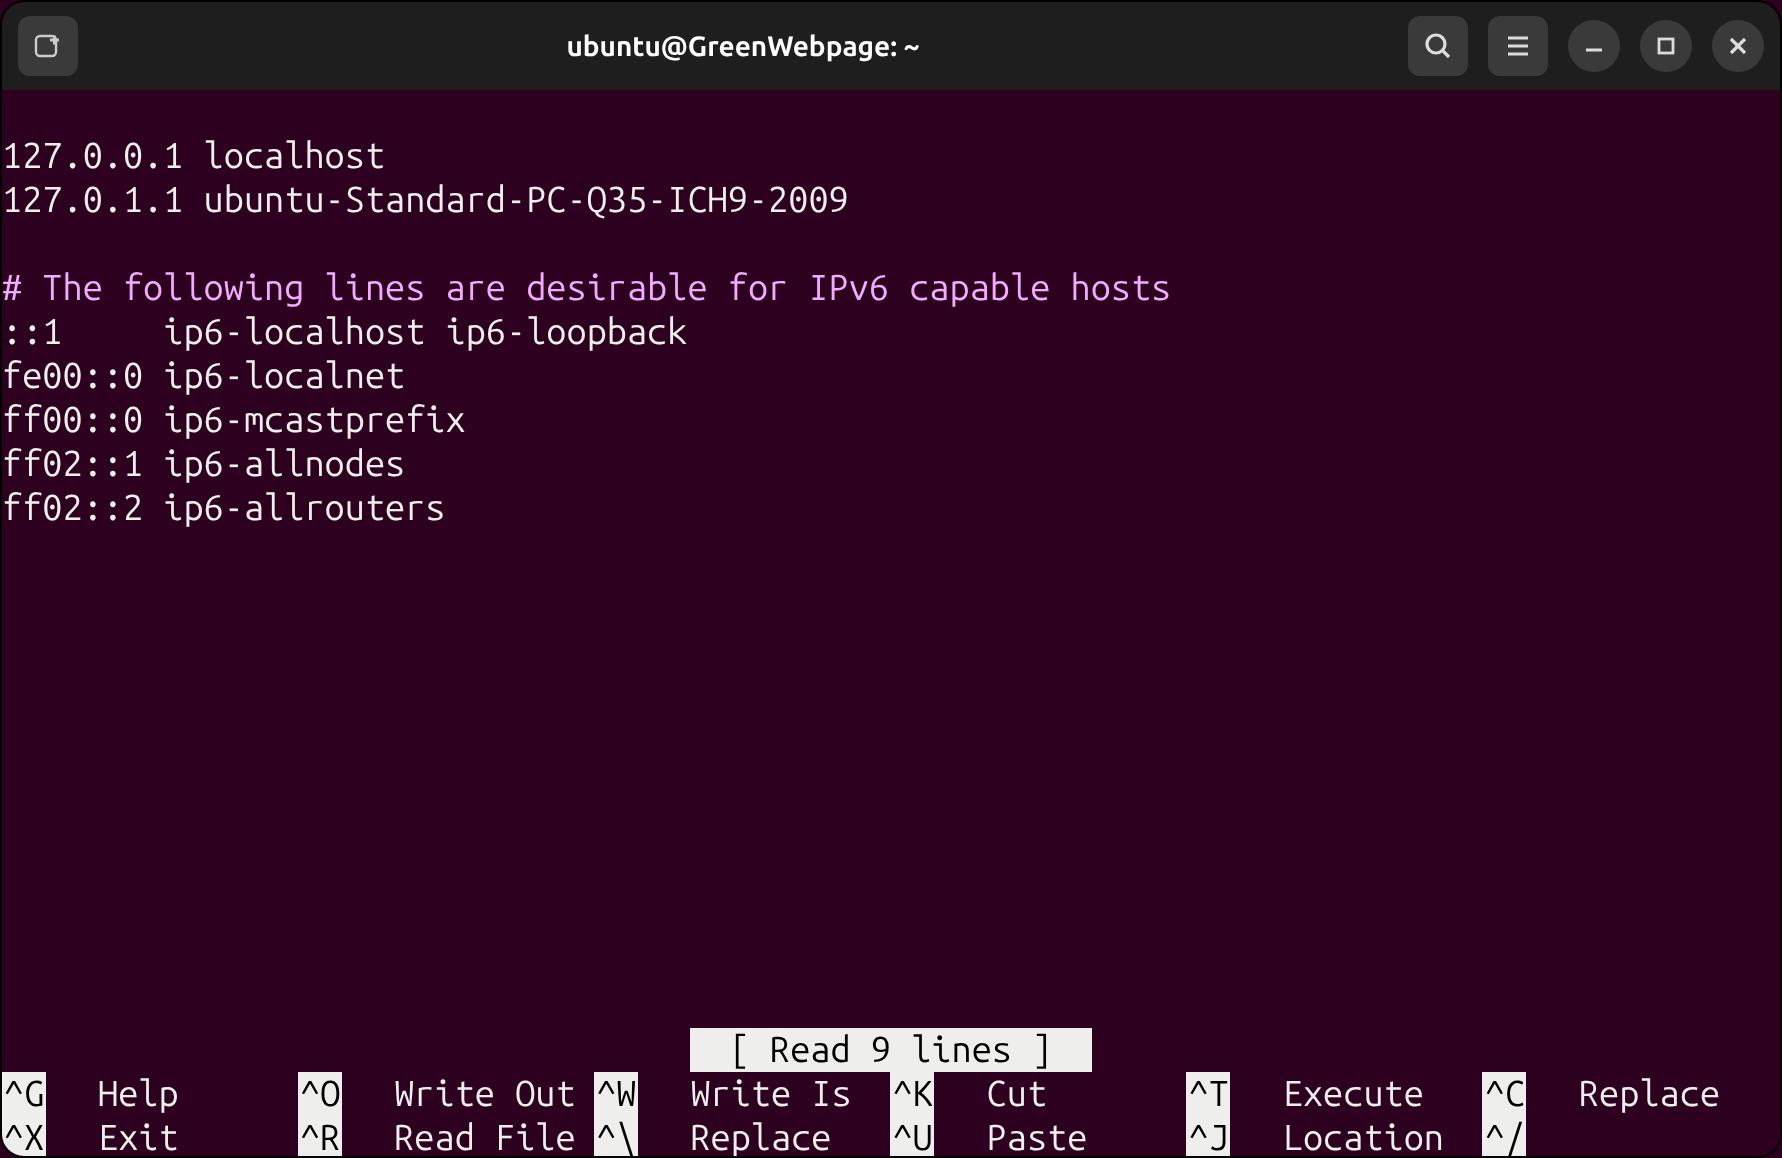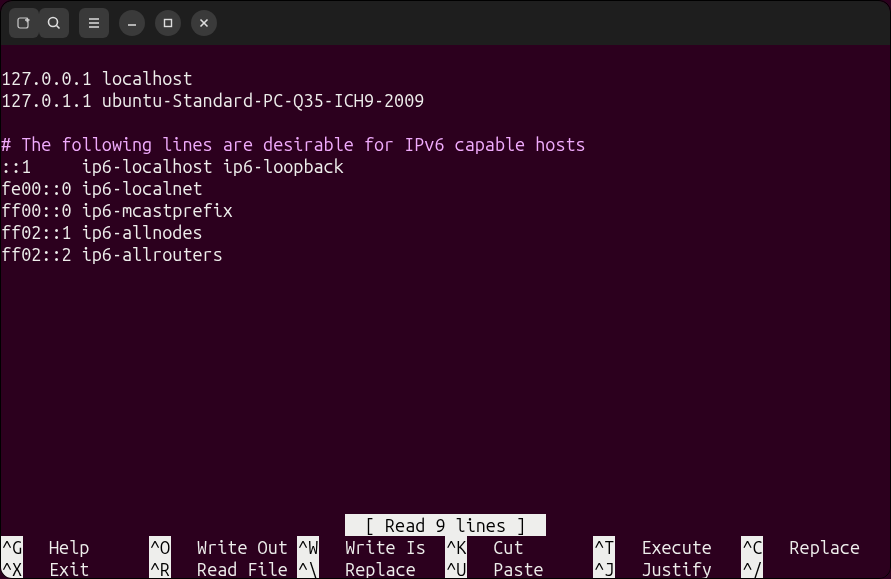--- a/index.html
+++ b/index.html
@@ -151,20 +151,21 @@
 <div class="titlebar">
   <div class="titlebar-left">
     <div class="tb-btn">
       <svg width="16" height="16" viewBox="0 0 16 16">
         <rect x="2" y="3" width="10" height="10" rx="2" fill="none" stroke="#ccc" stroke-width="1.2"></rect>
         <line x1="9" y1="5" x2="13.5" y2="5" stroke="#ccc" stroke-width="1.5"></line>
         <line x1="11.25" y1="2.75" x2="11.25" y2="7.25" stroke="#ccc" stroke-width="1.5"></line>
       </svg>
     </div>
   </div>
+  <div class="titlebar-center">ubuntu@GreenWebpage: ~</div>
   <div class="titlebar-right">
     <div class="tb-btn">
       <svg width="16" height="16" viewBox="0 0 16 16">
         <circle cx="7" cy="7" r="4.5" fill="none" stroke="#ddd" stroke-width="1.6"></circle>
         <line x1="10.5" y1="10.5" x2="13.5" y2="13.5" stroke="#ddd" stroke-width="1.6"></line>
       </svg>
     </div>
     <div class="tb-btn">
       <svg width="16" height="16" viewBox="0 0 16 16">
         <line x1="3" y1="4" x2="13" y2="4" stroke="#ddd" stroke-width="1.6"></line>
@@ -249,20 +250,20 @@
         <div class="shortcut">
           <span class="key">^\</span>
           <span class="klabel">Replace</span>
         </div>
         <div class="shortcut">
           <span class="key">^U</span>
           <span class="klabel">Paste</span>
         </div>
         <div class="shortcut">
           <span class="key">^J</span>
-          <span class="klabel">Justify</span>
+          <span class="klabel">Location</span>
         </div>
         <div class="shortcut">
           <span class="key">^/</span>
         </div>
       </div>
   </div>
 </div>
 
 </body></html>

